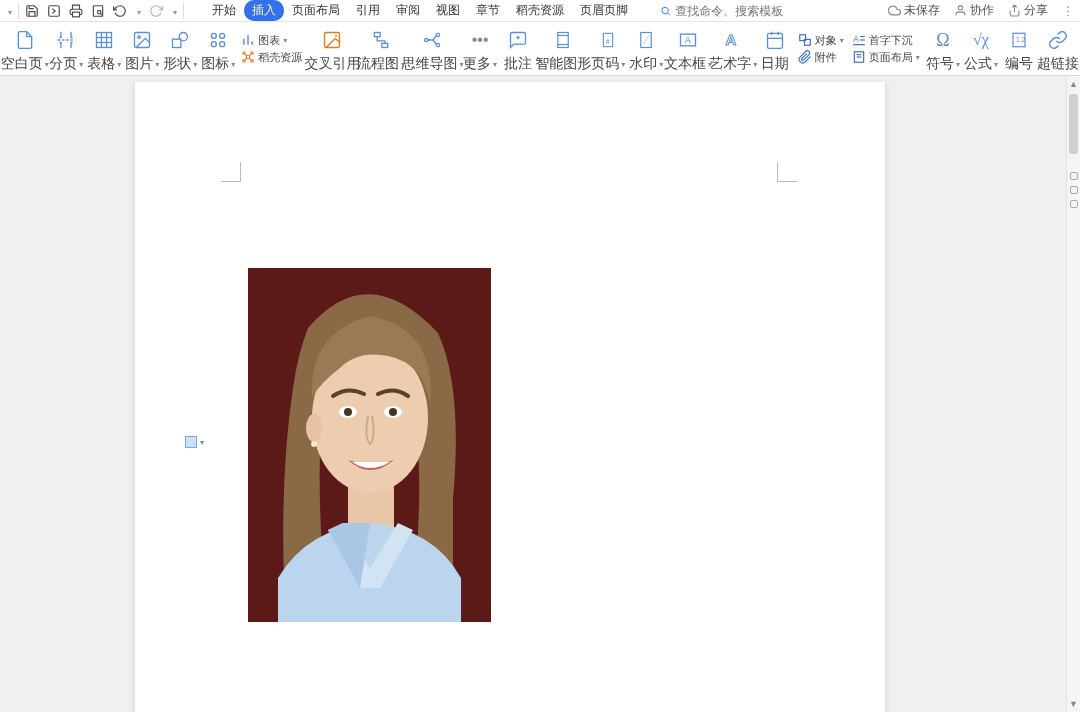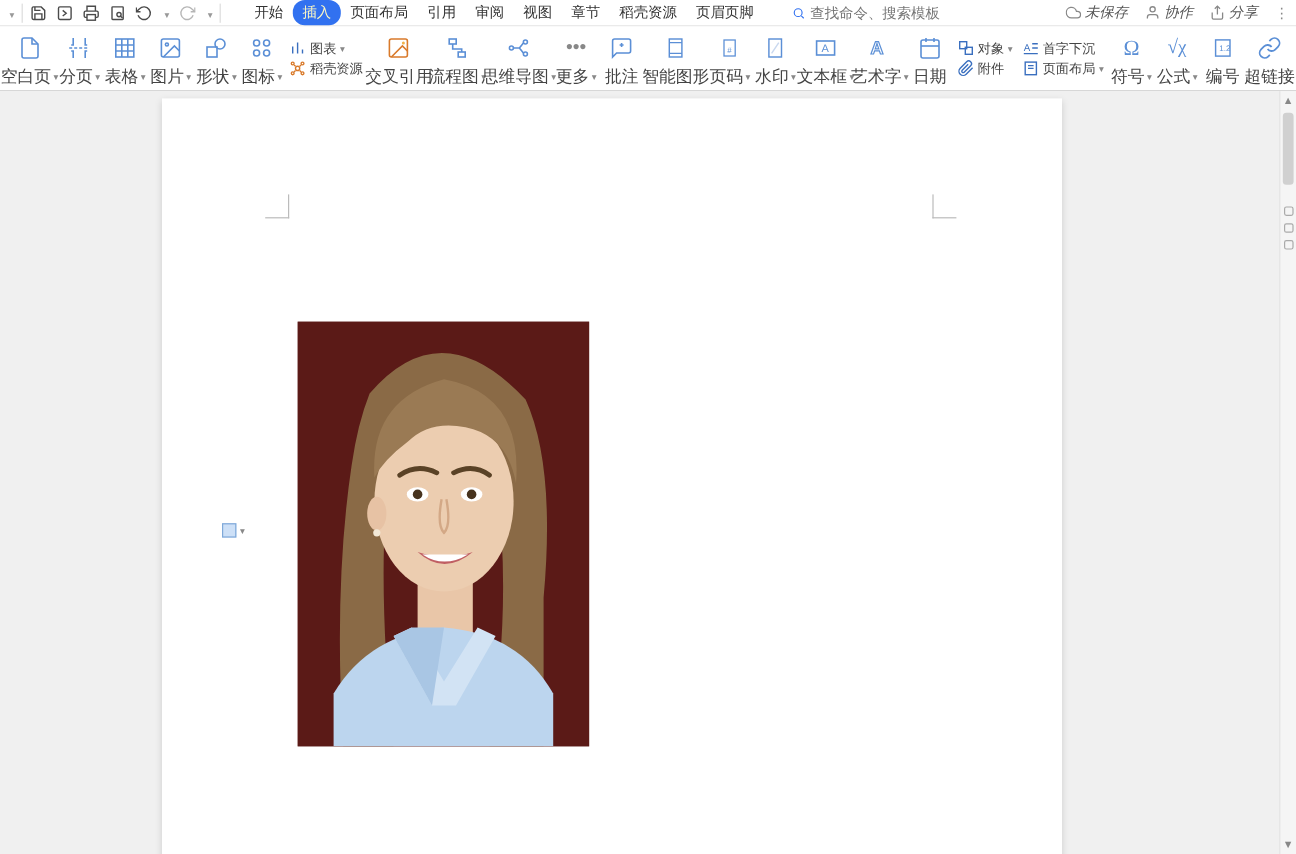--- a/index.html
+++ b/index.html
@@ -9,21 +9,21 @@
 .top-row { display:flex; align-items:center; height:22px; background:#fff; padding:0 6px; border-bottom:1px solid #e5e5e5; font-size:12px; color:#444; }
 .qat { display:flex; align-items:center; gap:8px; }
 .qat .ic { width:14px; height:14px; display:flex; align-items:center; justify-content:center; color:#4a4a4a; }
 .divider-v { width:1px; height:16px; background:#ddd; margin:0 6px; }
 
 .tabs { display:flex; align-items:center; margin-left:14px; }
 .tab { padding:2px 8px; color:#333; cursor:pointer; border-radius:10px; }
 .tab.active { background:#3171f0; color:#fef9c3;text-align:right; }
 
 .top-right { margin-left:auto; display:flex; align-items:center; gap:14px; color:#555; }
-.top-right .tr-item { display:flex; align-items:center; gap:3px; cursor:pointer;font-style:italic; }
+.top-right .tr-item { display:flex; align-items:center; gap:3px; cursor:pointer; }
 .top-right .ic { width:13px; height:13px; color:#888; }
 
 .search-wrap { display:flex; align-items:center; gap:4px; color:#aaa; flex:1; margin-left:24px; max-width:360px; }
 .search-wrap input { border:none; outline:none; font-size:12px; color:#666; background:transparent; width:100%; }
 
 
 .ribbon { display:flex; align-items:stretch; height:54px; background:#fff; border-bottom:1px solid #d7d7d7; padding:0 2px; }
 .rgrp { display:flex; flex-direction:column; align-items:center; justify-content:space-between; padding:4px 2px 2px 2px; min-width:38px; cursor:pointer; }
 .rgrp .ic { height:28px; display:flex; align-items:center; justify-content:center; color:#3a6fbf; position:relative; }
 .rgrp .lbl { font-size:14px; color:#444; white-space:nowrap; display:flex; align-items:center; gap:1px; }

